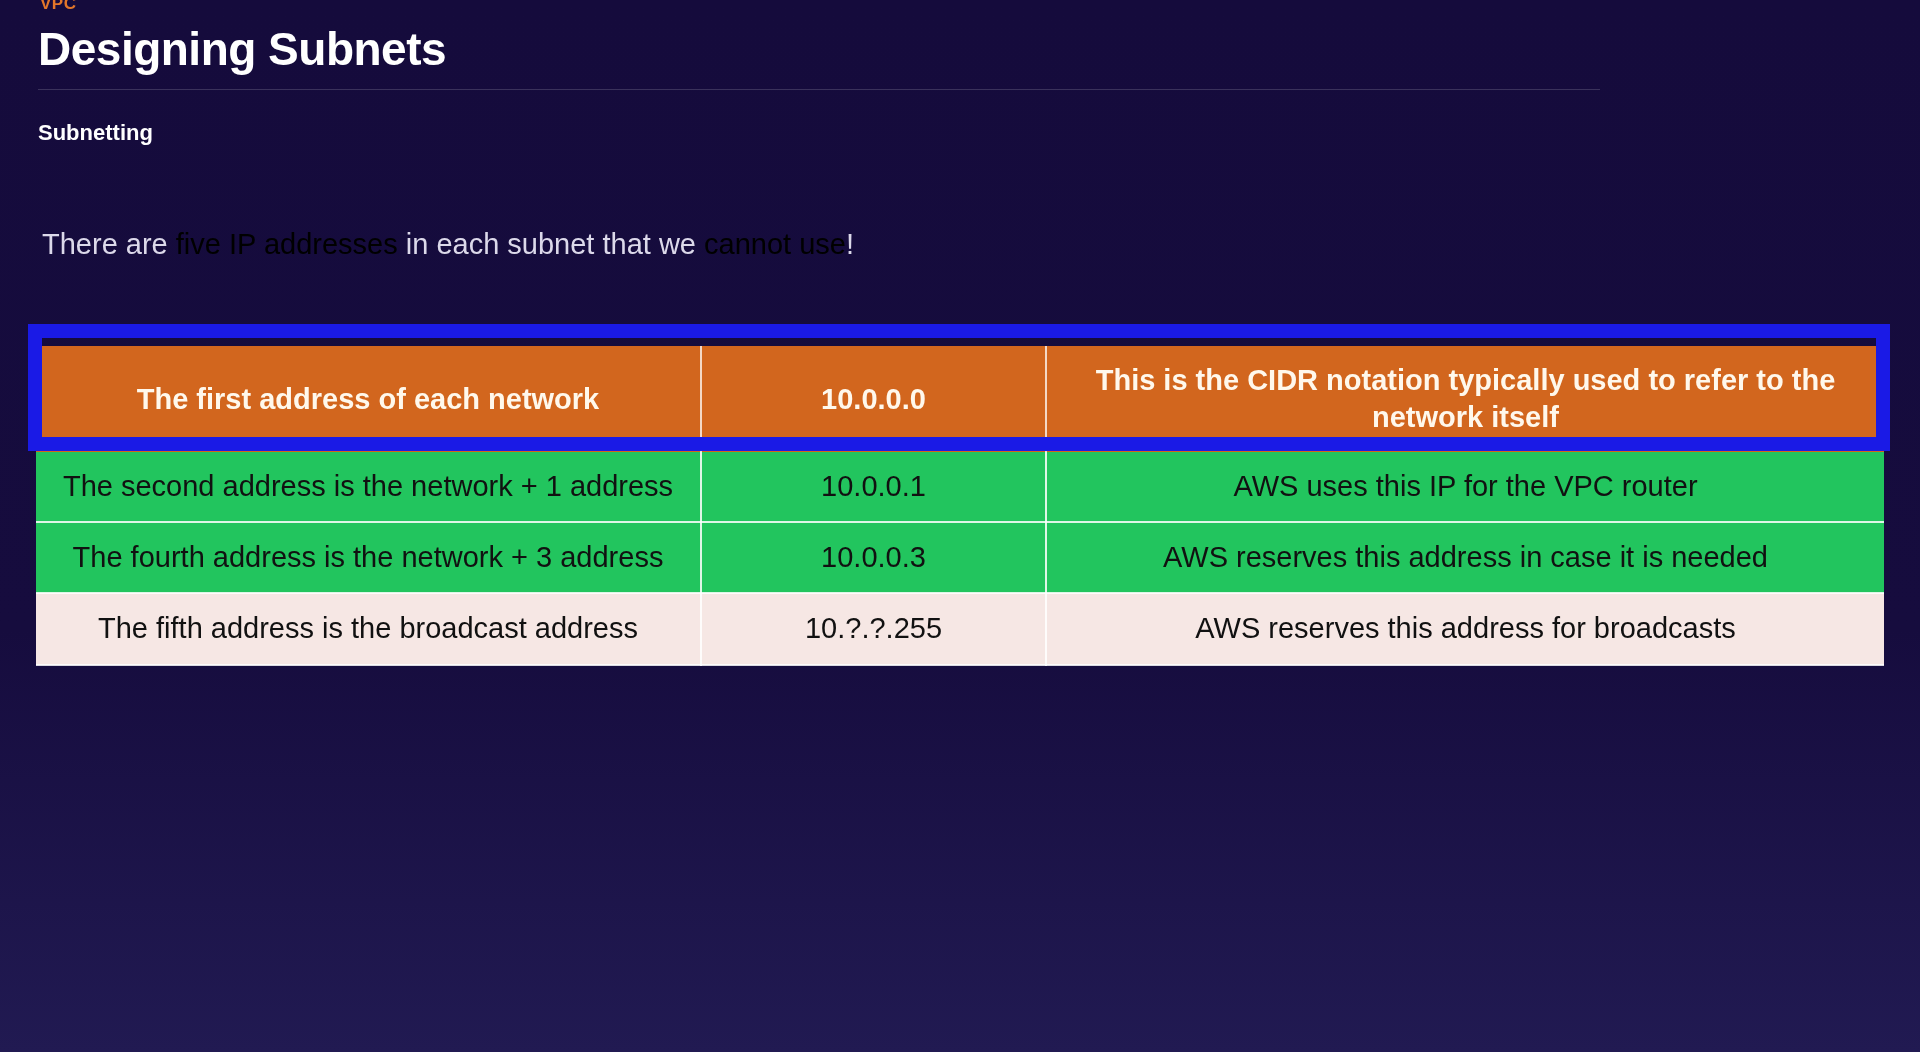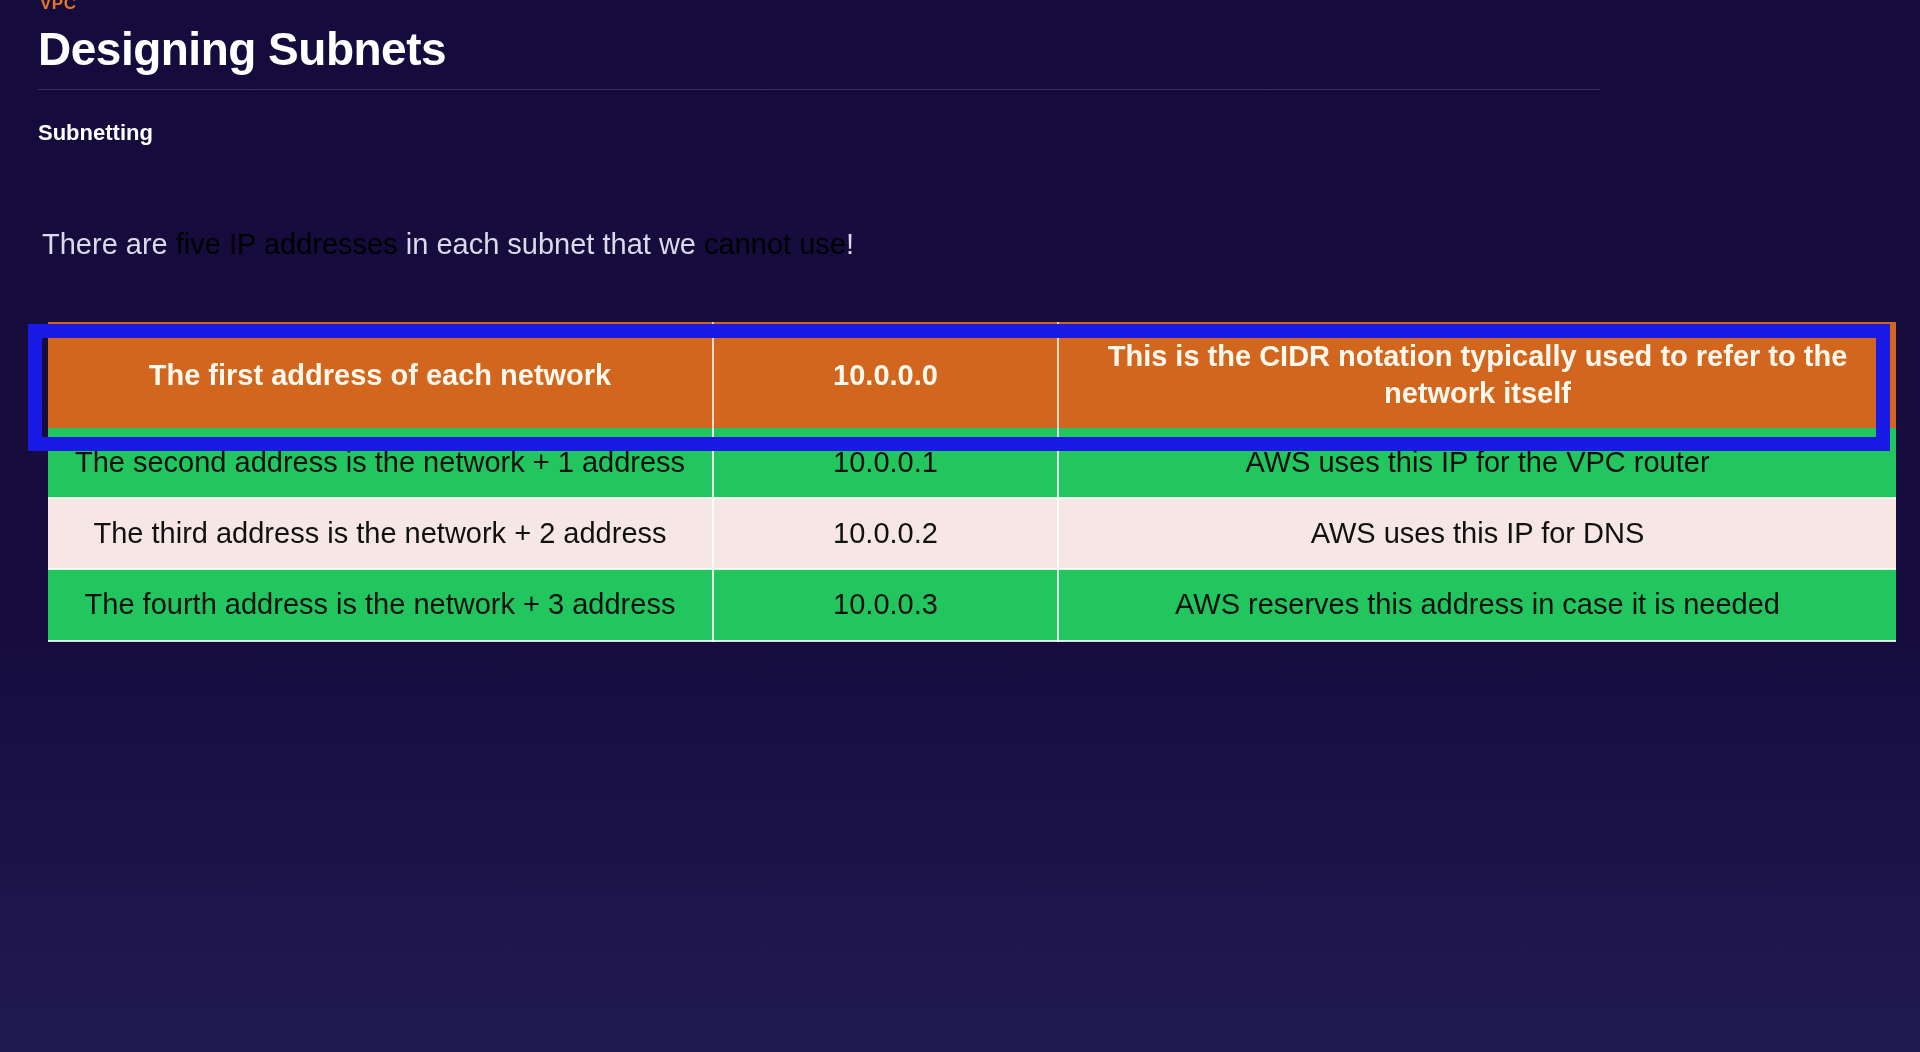--- a/index.html
+++ b/index.html
@@ -60,23 +60,22 @@
   }
   .lead-text b {
     color: #000000;
     font-weight: normal;
   }
 
   
   .table-wrap {
     position: absolute;
     left: 36px;
-    top: 322px;
+    top: 346px;
     width: 1472px;
-    margin-left: 12px;
   }
   .subnet-table {
     width: 100%;
     border-collapse: collapse;
     table-layout: fixed;
   }
   .subnet-table td {
     padding: 16px 18px;
     text-align: center;
     vertical-align: middle;
@@ -139,25 +138,25 @@
         <tr class="header-row">
           <td>The first address of each network</td>
           <td>10.0.0.0</td>
           <td>This is the CIDR notation typically used to refer to the network itself</td>
         </tr>
         <tr class="row-shade-a">
           <td>The second address is the network + 1 address</td>
           <td>10.0.0.1</td>
           <td>AWS uses this IP for the VPC router</td>
         </tr>
-        <tr class="row-shade-b">
-          <td>The third address is the network + 2 address</td>
-          <td>10.0.0.2</td>
-          <td>AWS uses this IP for DNS</td>
-        </tr>
         <tr class="row-shade-a">
           <td>The fourth address is the network + 3 address</td>
           <td>10.0.0.3</td>
           <td>AWS reserves this address in case it is needed</td>
+        </tr>
+        <tr class="row-shade-b">
+          <td>The fifth address is the broadcast address</td>
+          <td>10.?.?.255</td>
+          <td>AWS reserves this address for broadcasts</td>
         </tr>
       </tbody>
   </table>
 </div>
 
 </body></html>

